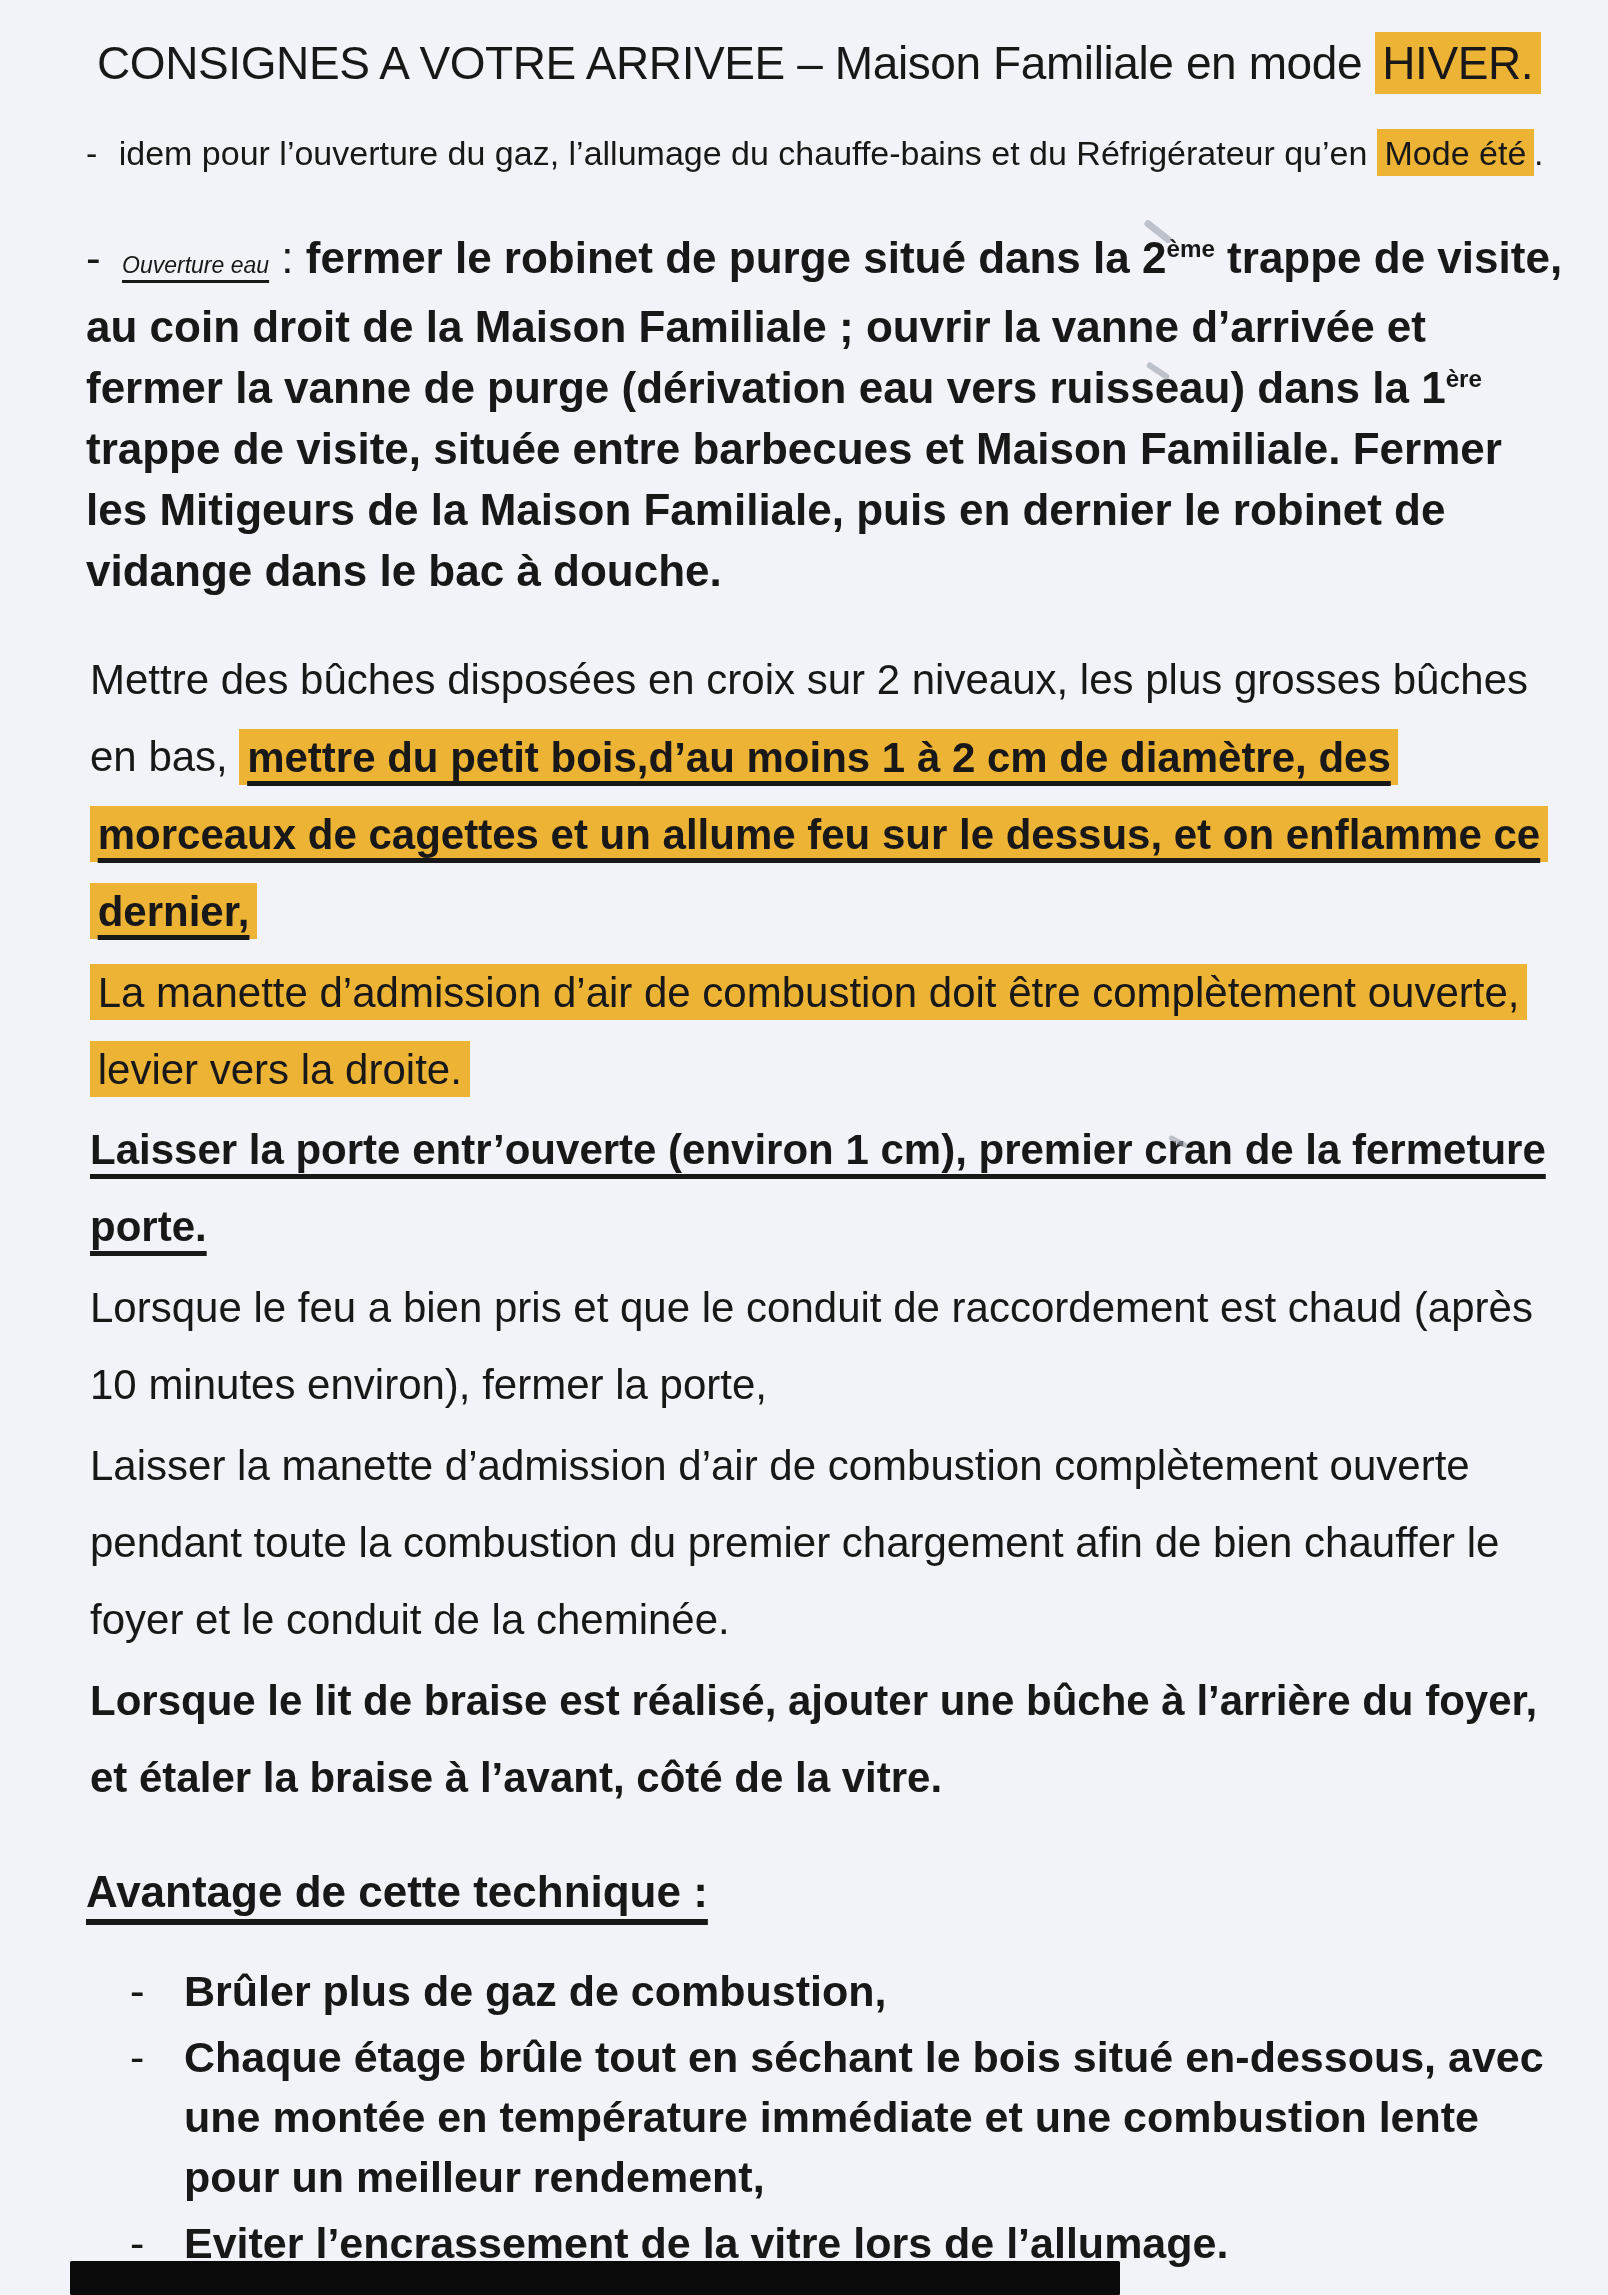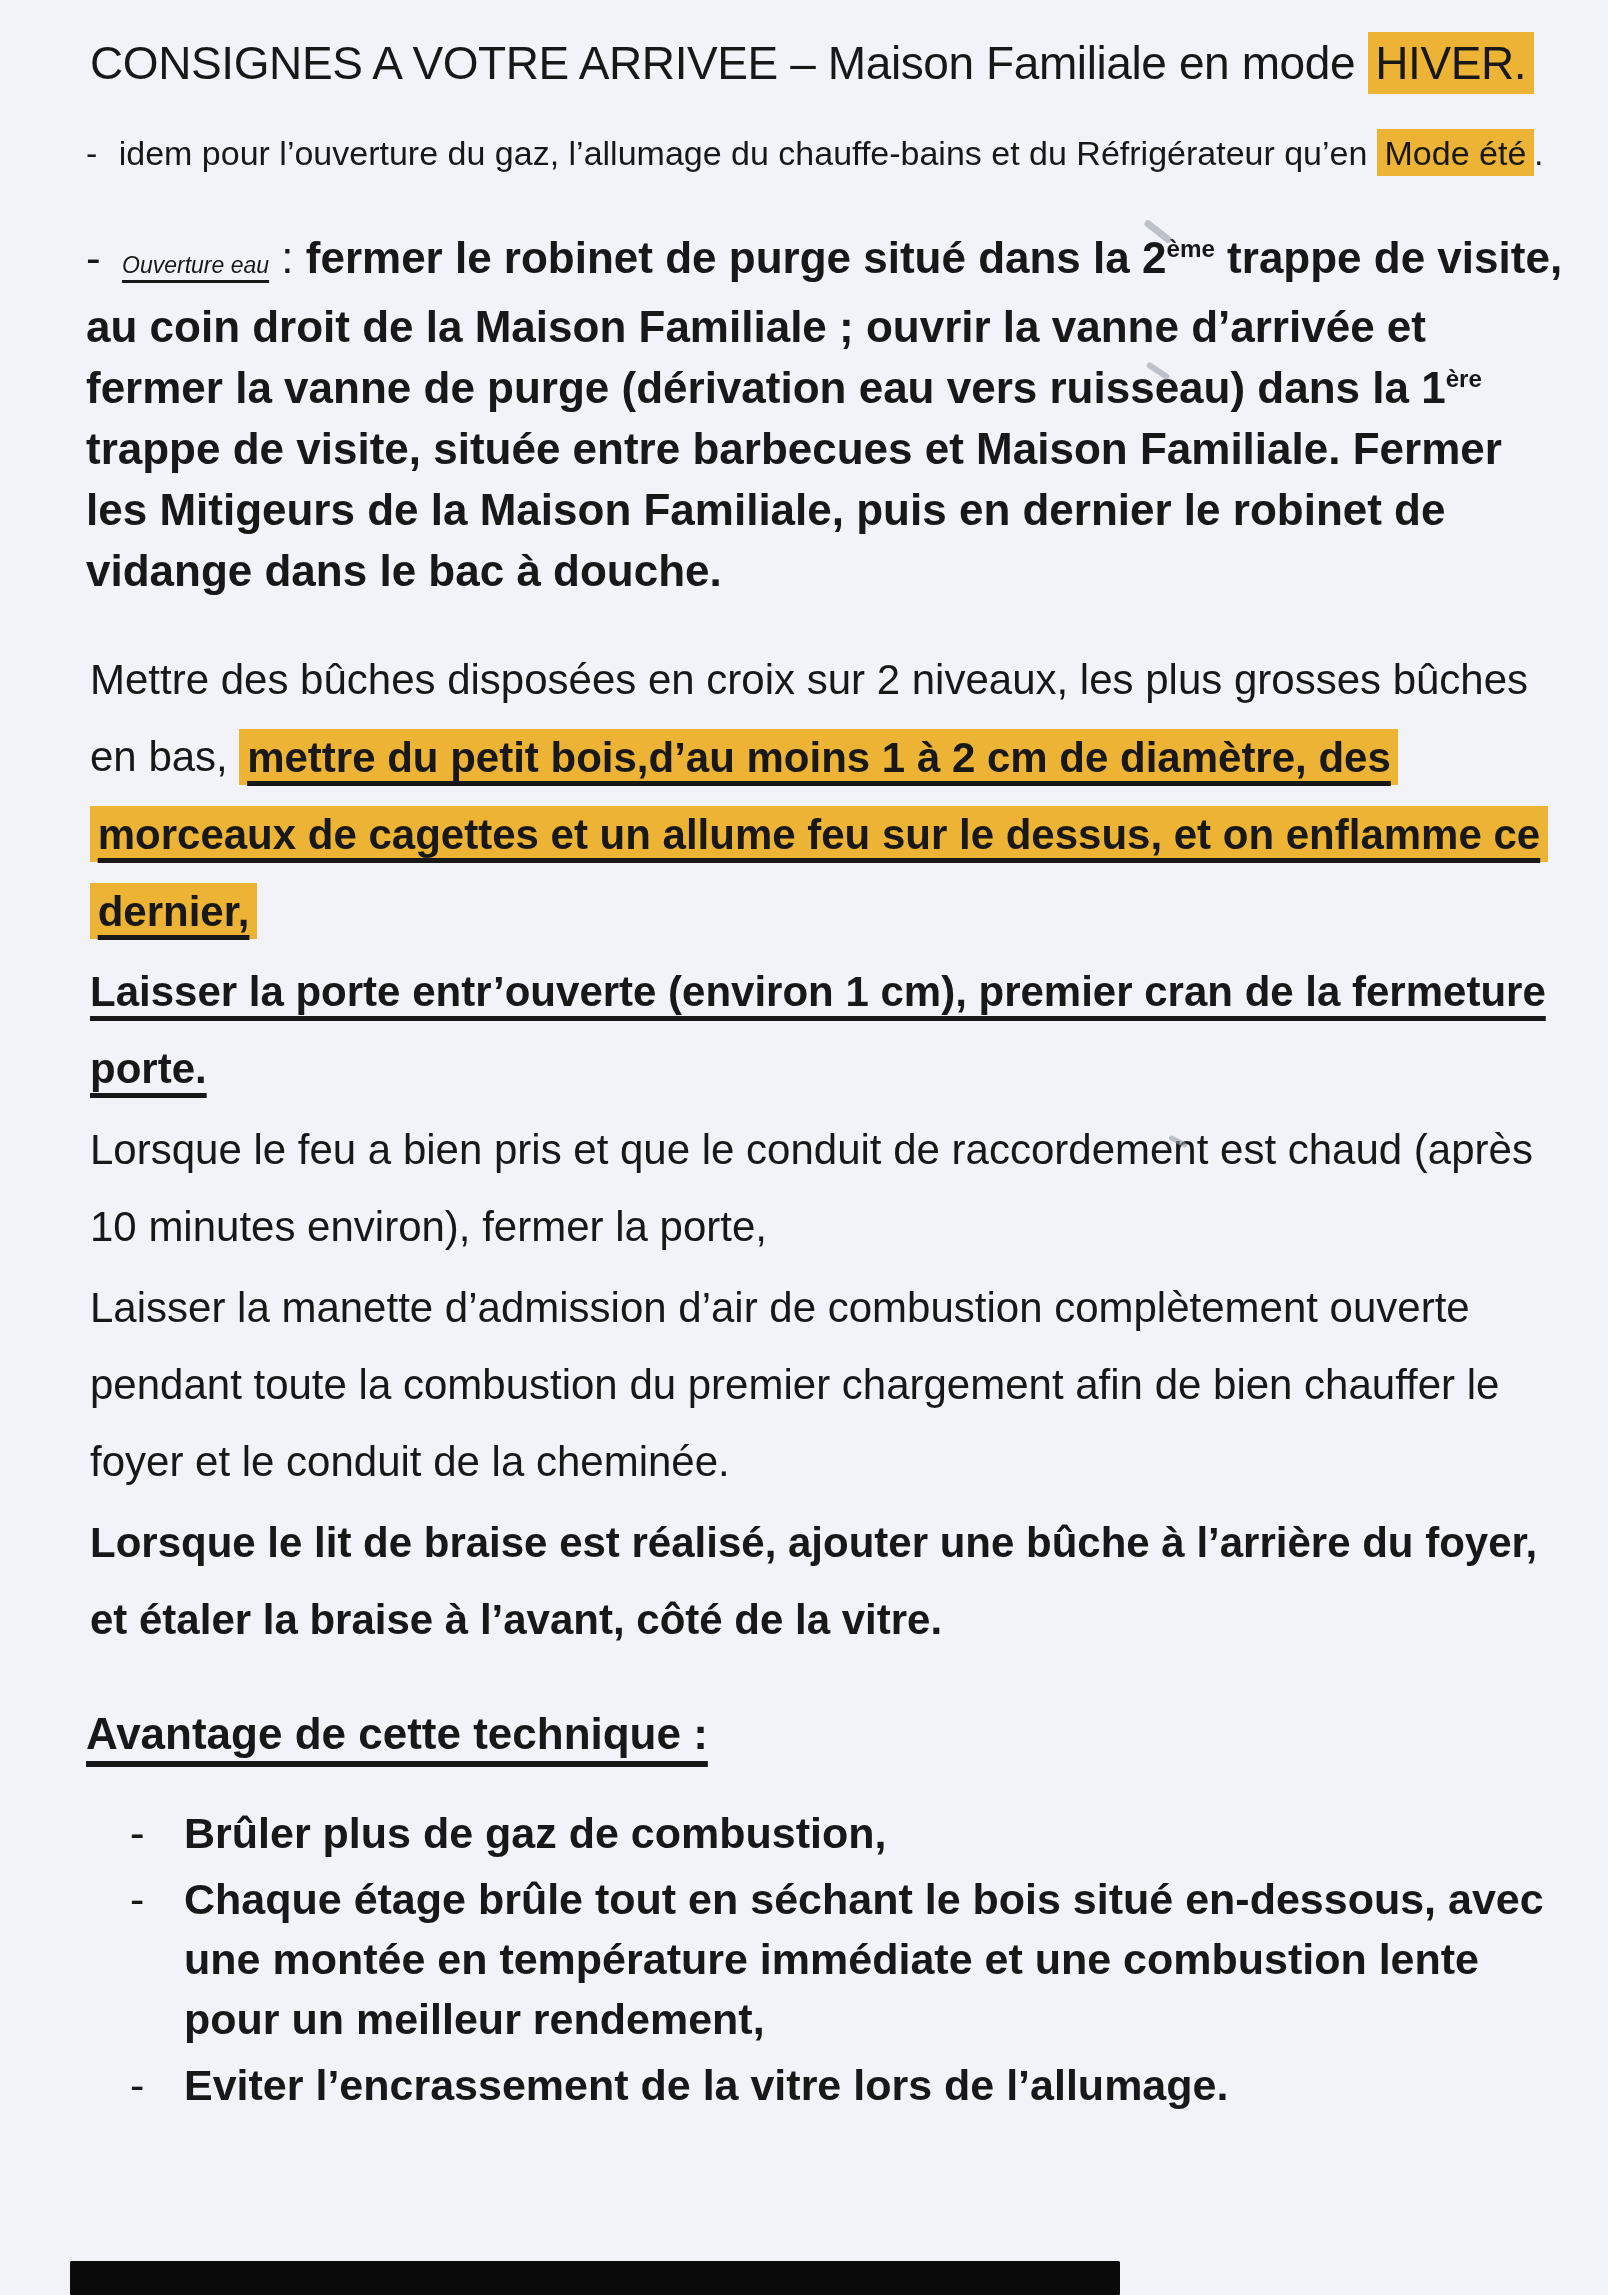--- a/index.html
+++ b/index.html
@@ -26,21 +26,21 @@
     box-decoration-break:clone;
   }
   .b{font-weight:700;}
   .u{text-decoration-line:underline;text-decoration-thickness:4.6px;text-underline-offset:10px;}
   .u-thin{text-decoration-line:underline;text-decoration-thickness:3.1px;text-underline-offset:6.9px;}
   .u-strong{text-decoration-line:underline;text-decoration-thickness:6.1px;text-underline-offset:11.5px;}
   sup.sp{font-size:0.55em;vertical-align:super;line-height:0;}
   
   .title{
     font-size:46px;font-weight:400;line-height:1.25;
-    margin:0 0 38px 4px;letter-spacing:-0.4px;
+    margin:0 0 38px 11px;letter-spacing:-0.4px;
   }
   .note{
     font-size:34px;font-weight:400;line-height:1.35;
     margin:16px 0 51px 0;
   }
   .dash{padding-right:21.4px;}
   .water{
     font-size:44px;font-weight:700;line-height:61px;
     margin:0 0 40px 0;
   }
@@ -85,20 +85,21 @@
 
     <h1 class="title"><span>CONSIGNES A VOTRE ARRIVEE – Maison Familiale en mode </span><span class="hl">HIVER.</span></h1>
 
     <p class="note"><span class="dash">-</span><span>idem pour l’ouverture du gaz, l’allumage du chauffe-bains et du Réfrigérateur qu’en </span><span class="hl">Mode été</span><span>.</span></p>
 
     <p class="water"><span class="dash">-</span><span class="label u-thin">Ouverture eau</span><span class="sep"> : </span><span>fermer le robinet de purge situé dans la 2</span><sup class="sp">ème</sup><span> trappe de visite, au coin droit de la Maison Familiale ; ouvrir la vanne d’arrivée et fermer la vanne de purge (dérivation eau vers ruisseau) dans la 1</span><sup class="sp">ère</sup><span> trappe de visite, située entre barbecues et Maison Familiale. Fermer les Mitigeurs de la Maison Familiale, puis en dernier le robinet de vidange dans le bac à douche.</span></p>
 
 
     <p class="body-p"><span>Mettre des bûches disposées en croix sur 2 niveaux, les plus grosses bûches en bas, </span><span class="hl b u">mettre du petit bois,d’au moins 1 à 2 cm de diamètre, des morceaux de cagettes et un allume feu sur le dessus, et on enflamme ce dernier,</span></p>
 
+    <p class="body-p"><span class="hl">La manette d’admission d’air de combustion doit être complètement ouverte, levier vers la droite.</span></p>
 
     <p class="body-p b u">Laisser la porte entr’ouverte (environ 1 cm), premier cran de la fermeture porte.</p>
 
     <p class="body-p">Lorsque le feu a bien pris et que le conduit de raccordement est chaud (après 10 minutes environ), fermer la porte,</p>
 
     <p class="body-p">Laisser la manette d’admission d’air de combustion complètement ouverte pendant toute la combustion du premier chargement afin de bien chauffer le foyer et le conduit de la cheminée.</p>
 
     <p class="body-p b">Lorsque le lit de braise est réalisé, ajouter une bûche à l’arrière du foyer, et étaler la braise à l’avant, côté de la vitre.</p>
 
     <h2 class="adv-heading"><span class="u-strong">Avantage de cette technique :</span></h2>

